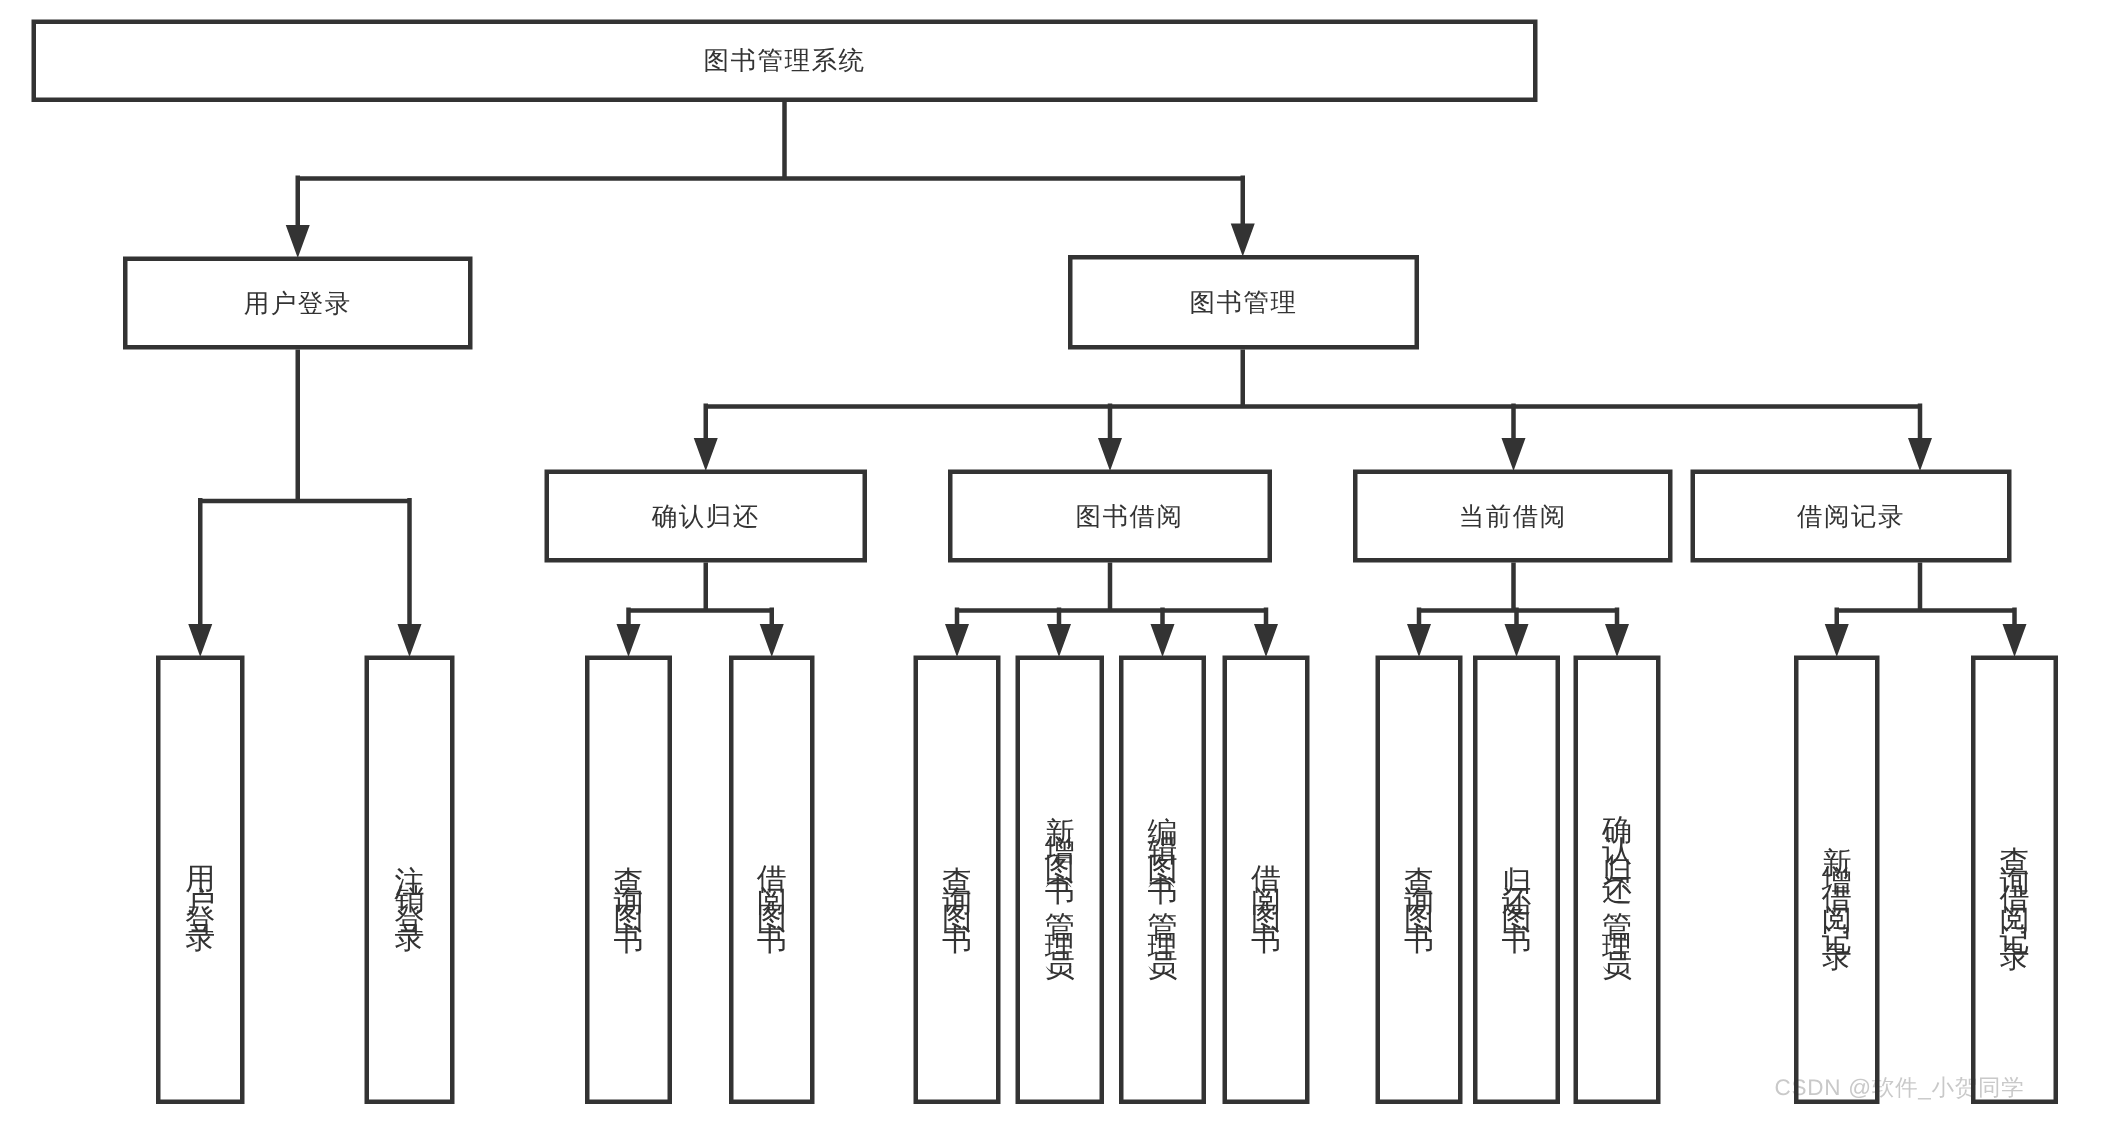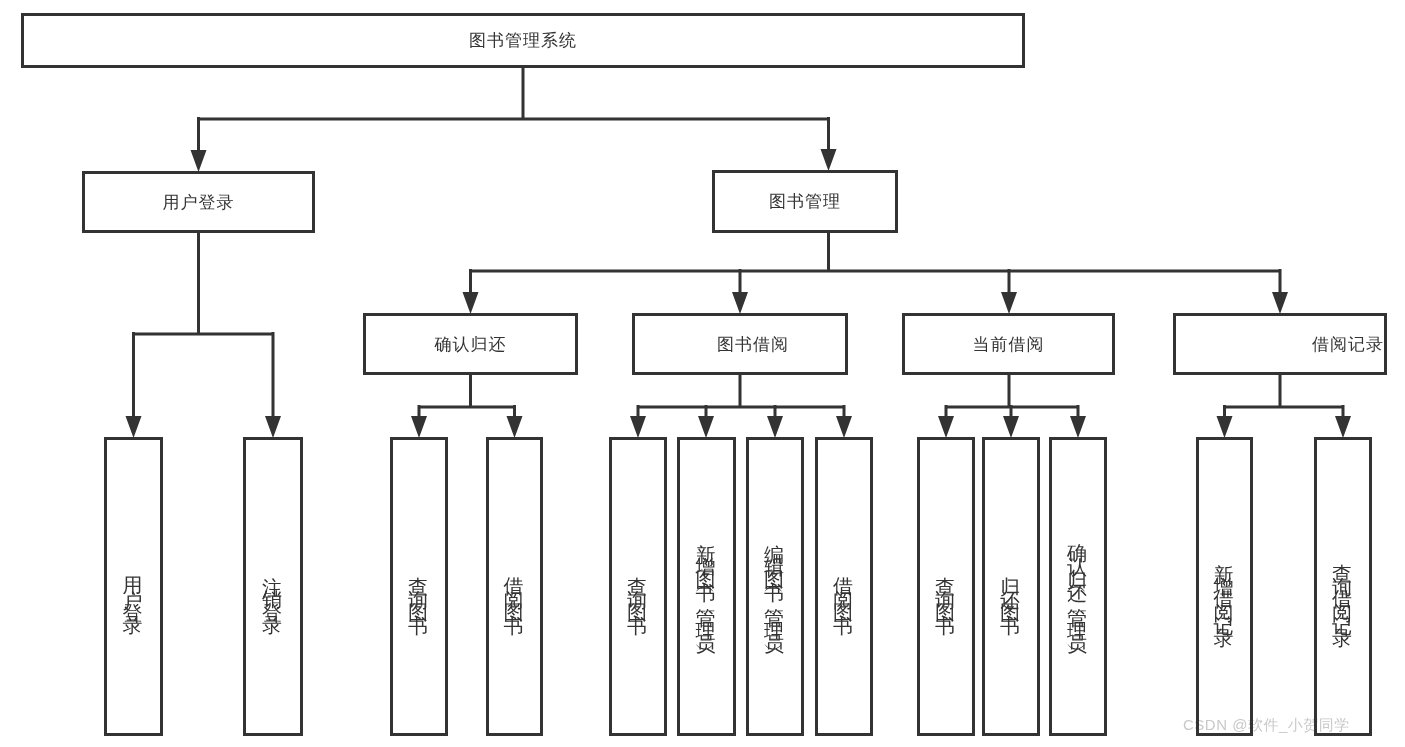--- a/index.html
+++ b/index.html
@@ -114,34 +114,34 @@
       M1335 416 L1351 416 L1343 438 Z"></path>
   </svg>
 
   <div class="node h" style="left:21px; top:13px; width:1004px; height:55px;">
     <span>图书管理系统</span>
   </div>
 
   <div class="node h" style="left:82px; top:171px; width:233px; height:62px;">
     <span>用户登录</span>
   </div>
-  <div class="node h" style="left:712px; top:170px; width:186px; height:63px;">
+  <div class="node h" style="left:712px; top:170px; width:234px; height:63px;">
     <span>图书管理</span>
   </div>
 
   <div class="node h" style="left:363px; top:313px; width:215px; height:62px;">
     <span>确认归还</span>
   </div>
   <div class="node h" style="left:632px; top:313px; width:216px; height:62px;padding-left:26px;">
     <span>图书借阅</span>
   </div>
   <div class="node h" style="left:902px; top:313px; width:213px; height:62px;">
     <span>当前借阅</span>
   </div>
-  <div class="node h" style="left:1173px; top:313px; width:214px; height:62px;justify-content:flex-end;">
+  <div class="node h" style="left:1127px; top:313px; width:214px; height:62px;">
     <span>借阅记录</span>
   </div>
 
   <div class="node v" style="left:104px; top:437px; width:59px; height:299px;">
     <span>用户登录</span>
   </div>
   <div class="node v" style="left:243px; top:437px; width:60px; height:299px;">
     <span>注销登录</span>
   </div>
 

